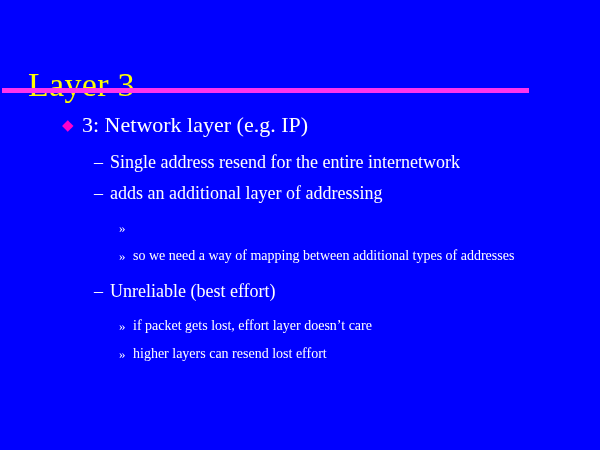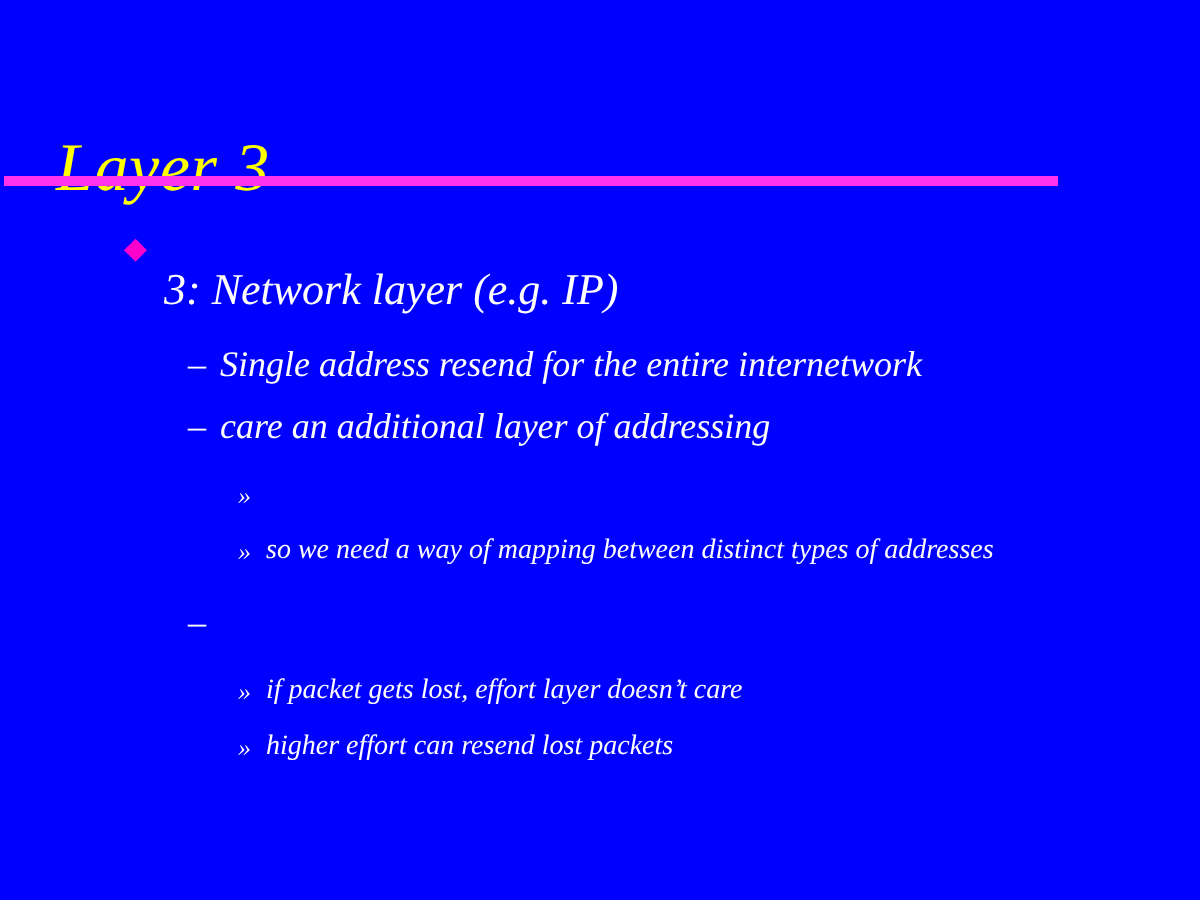--- a/index.html
+++ b/index.html
@@ -12,21 +12,20 @@
     background: #0000FF;
     font-family: "Liberation Serif", "DejaVu Serif", serif;
     overflow: hidden;
   }
   .slide {
     position: relative;
     width: 600px;
     height: 450px;
     background: #0000FF;
     box-sizing: border-box;
-    font-style: italic;
   }
 
   
   .slide-title {
     position: absolute;
     left: 28px;
     top: 42px;
     font-size: 34px;
     line-height: 40px;
     color: #FFFF00;
@@ -66,21 +65,21 @@
     line-height: 30px;
     margin-bottom: 4px;
   }
   .lvl1 .marker {
     color: #FF00CC;
     font-size: 15px;
     line-height: 30px;
     width: 20px;
     flex: 0 0 20px;
   }
-  .lvl1 .text { white-space: nowrap; margin-top: 20px; }
+  .lvl1 .text { white-space: nowrap; }
 
   
   .lvl2 {
     padding-left: 94px;
     font-size: 18px;
     line-height: 29px;
     margin-bottom: 2px;
   }
   .lvl2 .marker {
     width: 16px;
@@ -126,46 +125,47 @@
 
     <div class="spacer-sm"></div>
 
     <div class="bullet-row lvl2">
       <span class="marker">–</span>
       <span class="text">Single address resend for the entire internetwork</span>
     </div>
 
     <div class="bullet-row lvl2">
       <span class="marker">–</span>
-      <span class="text">care an additional layer of addressing</span>
+      <span class="text">adds an additional layer of addressing</span>
     </div>
 
     <div class="spacer-sm"></div>
 
     <div class="bullet-row lvl3">
       <span class="marker">»</span>
     </div>
 
     <div class="bullet-row lvl3">
       <span class="marker">»</span>
-      <span class="text">so we need a way of mapping between distinct types of addresses</span>
+      <span class="text">so we need a way of mapping between additional types of addresses</span>
     </div>
 
     <div class="spacer-md"></div>
 
     <div class="bullet-row lvl2">
       <span class="marker">–</span>
+      <span class="text">Unreliable (best effort)</span>
     </div>
 
     <div class="spacer-sm"></div>
 
     <div class="bullet-row lvl3">
       <span class="marker">»</span>
       <span class="text">if packet gets lost, effort layer doesn’t care</span>
     </div>
 
     <div class="bullet-row lvl3">
       <span class="marker">»</span>
-      <span class="text">higher effort can resend lost packets</span>
+      <span class="text">higher layers can resend lost effort</span>
     </div>
 
   </div>
 </div>
 
 </body></html>

